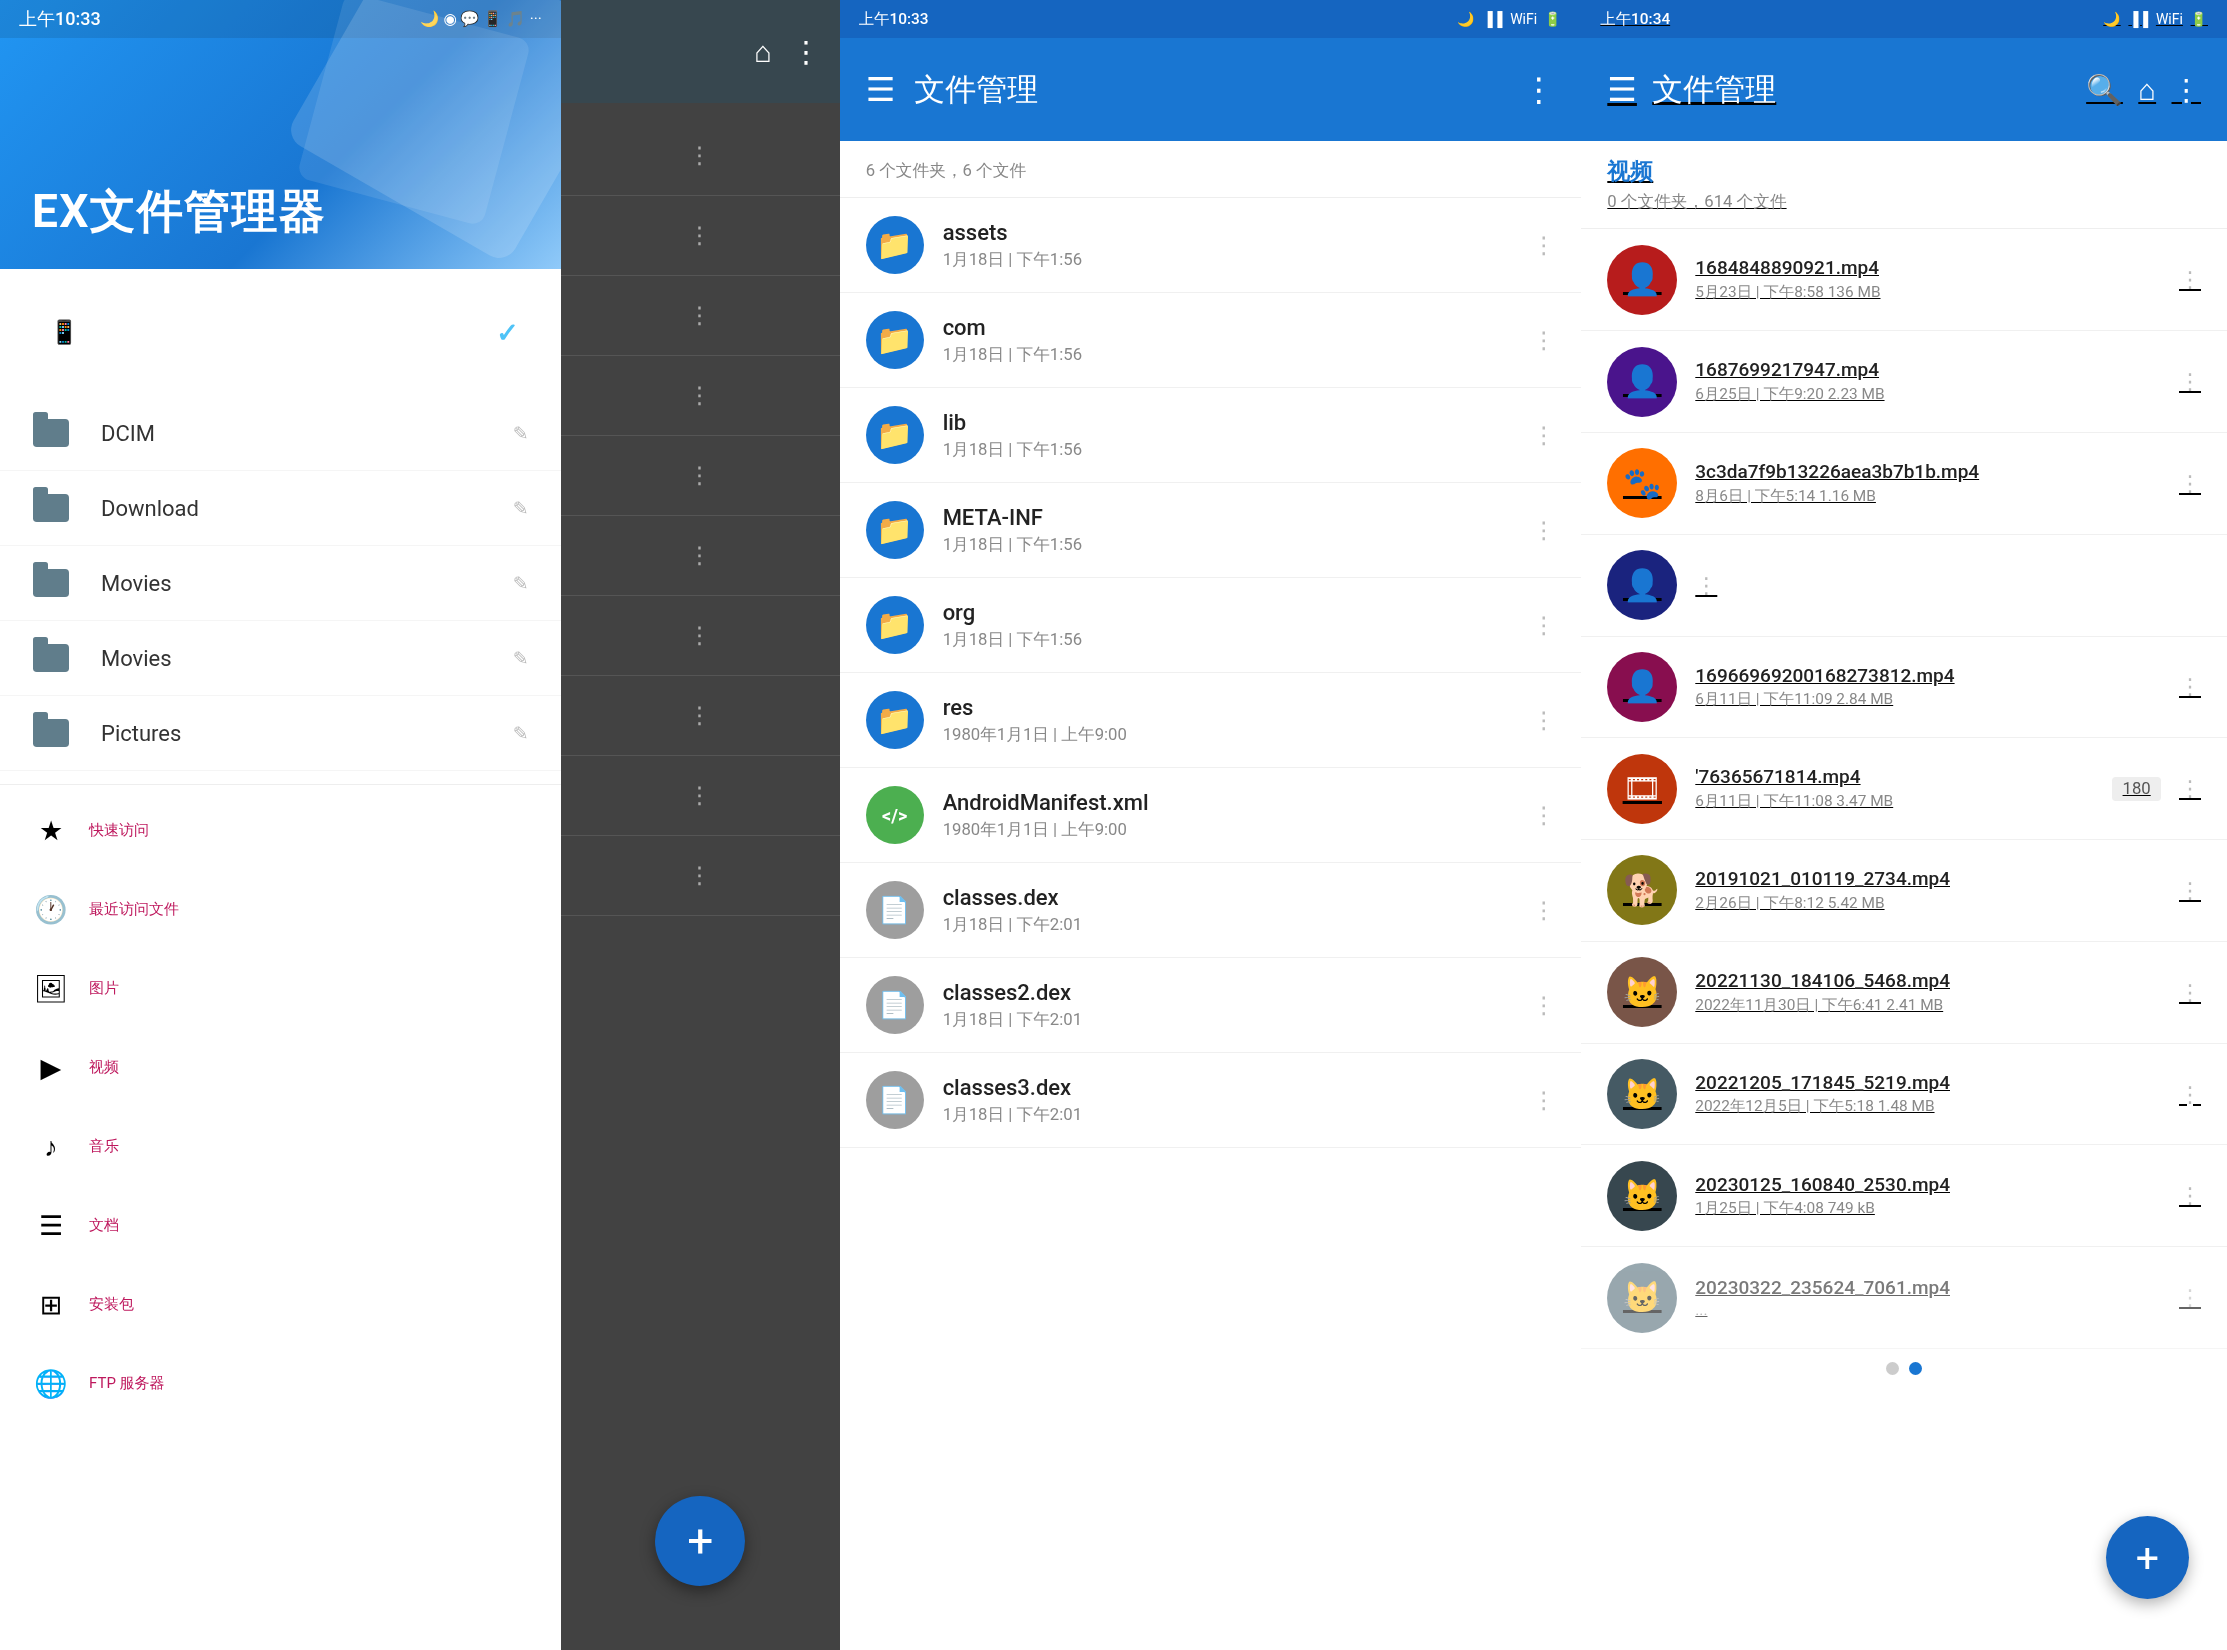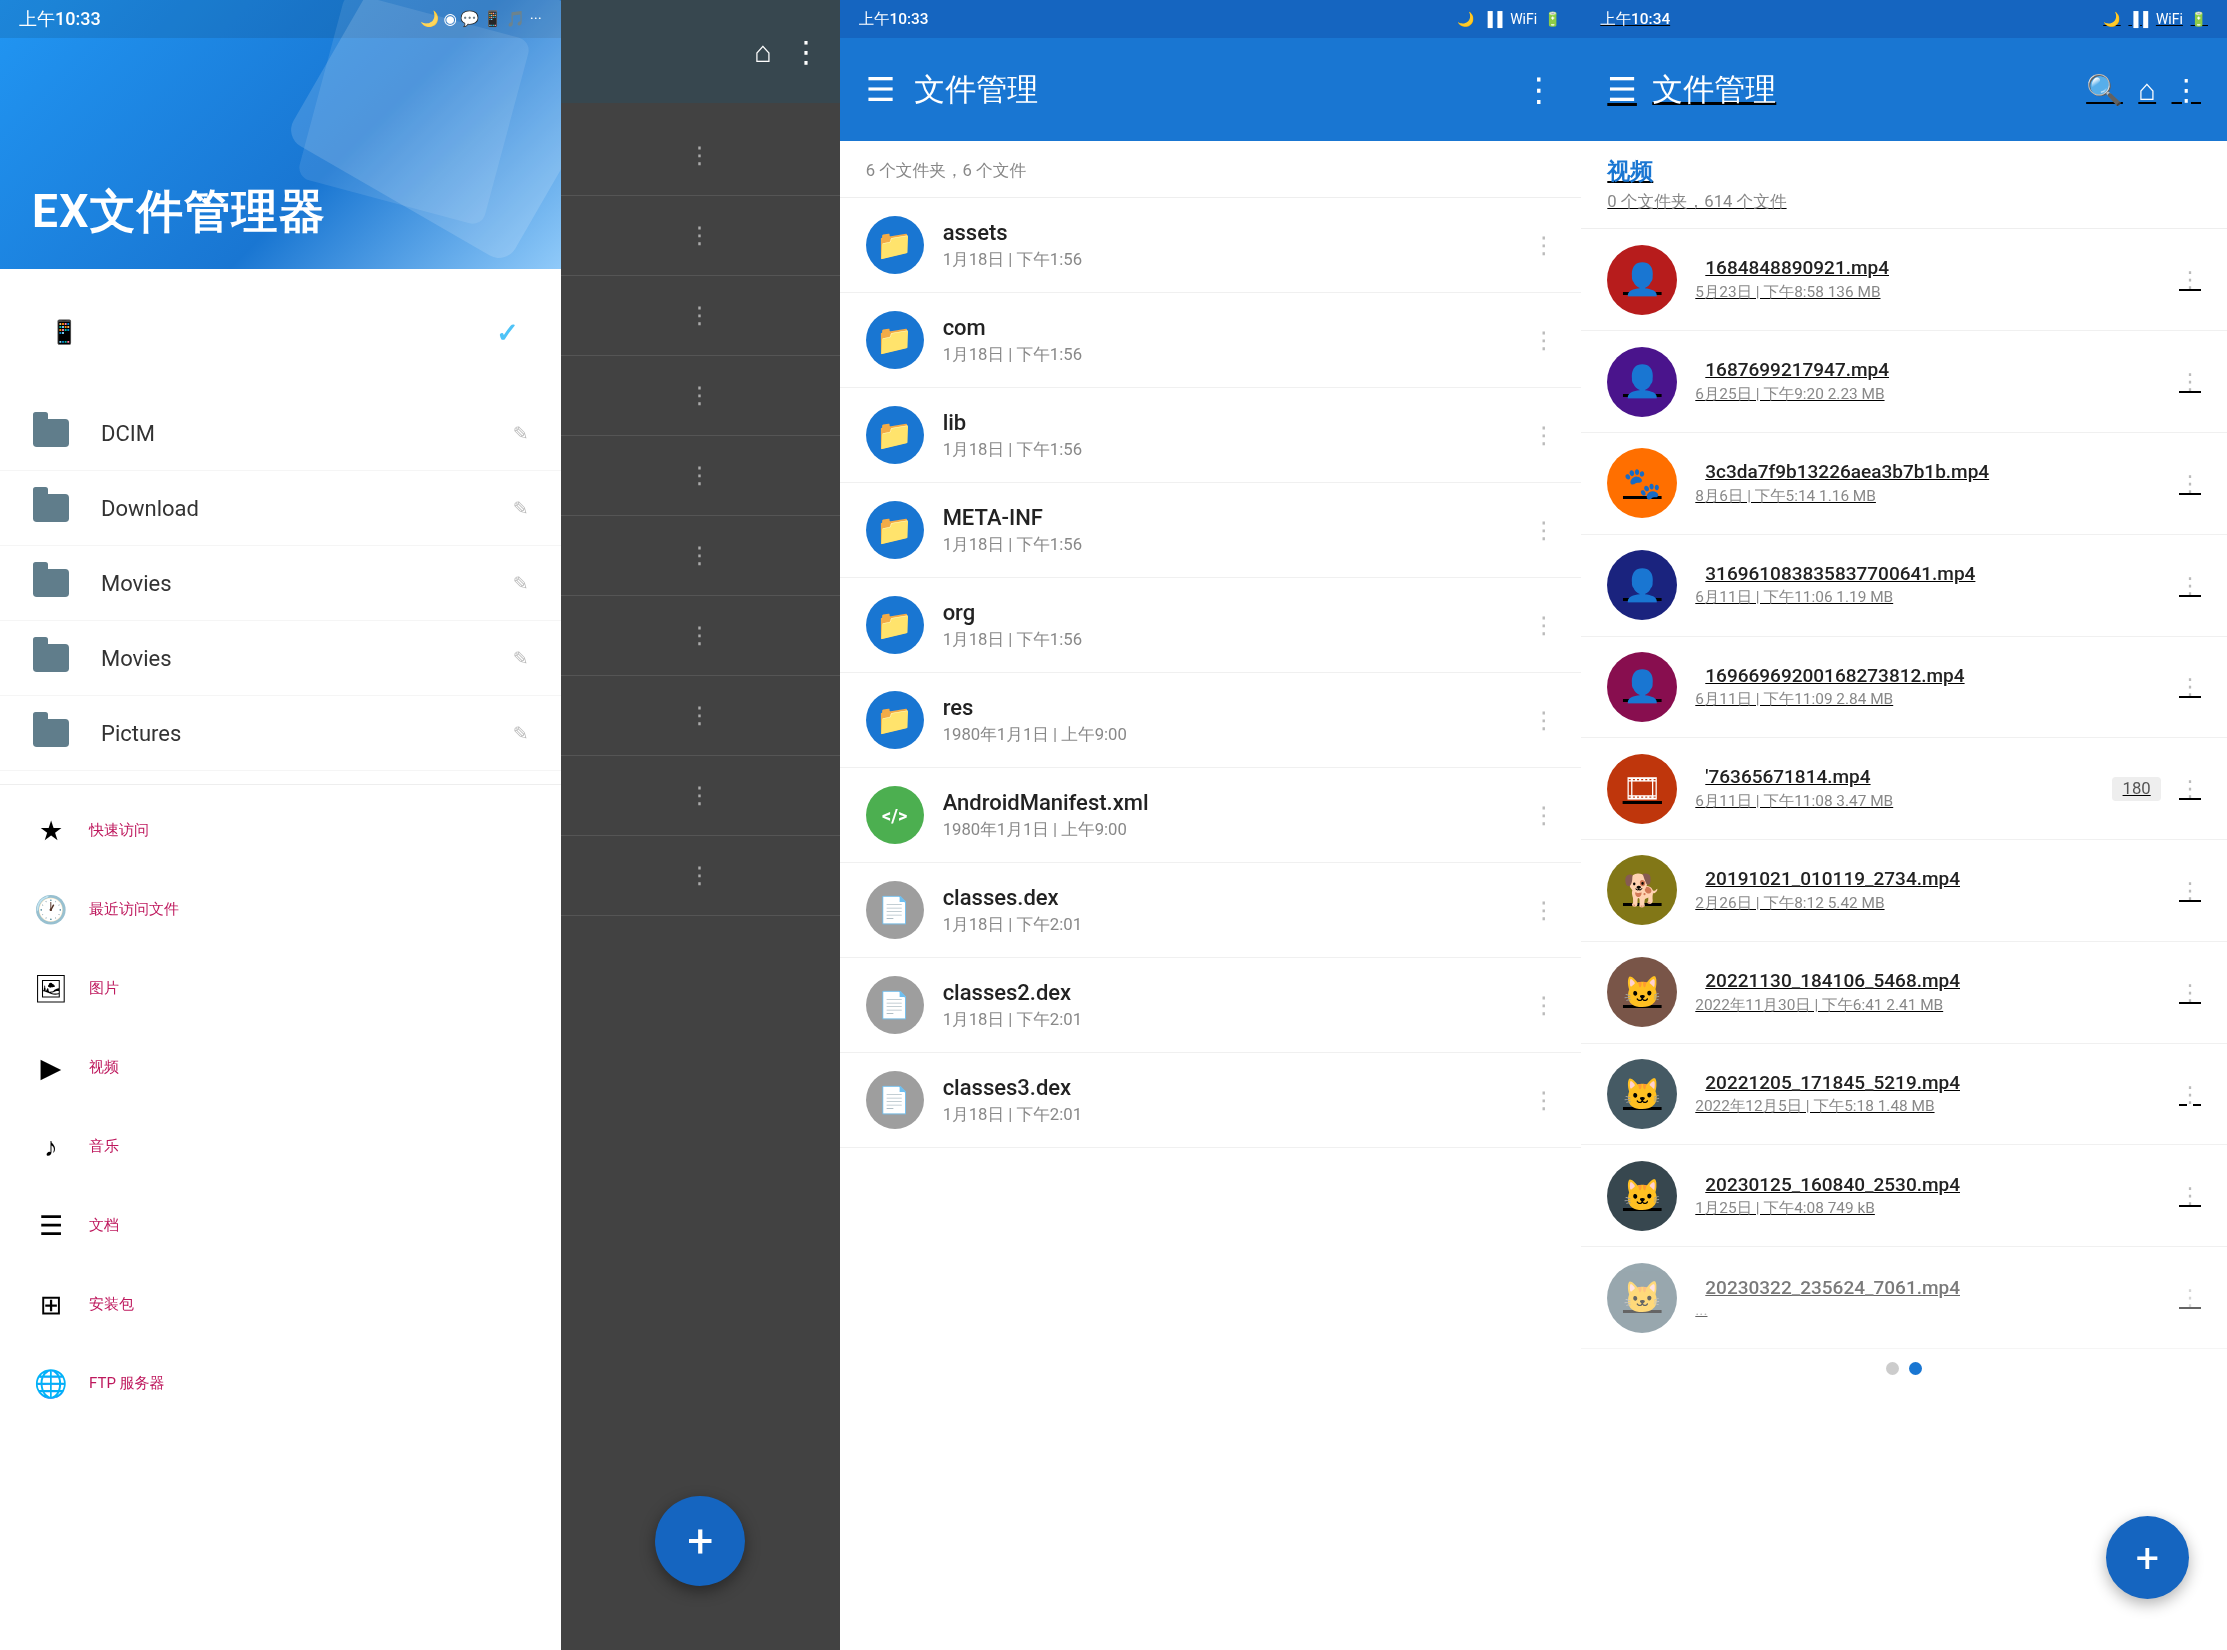--- a/index.html
+++ b/index.html
@@ -480,21 +480,20 @@
       min-width: 0;
     }
 
     .video-name {
       font-size: 19px;
       color: #222;
       font-weight: 500;
       white-space: nowrap;
       overflow: hidden;
       text-overflow: ellipsis;
-      margin-left: 10px;
     }
 
     .video-meta {
       font-size: 15.4px;
       color: #888;
       margin-top: 2.6px;
     }
 
     .video-badge {
       background: #eee;
@@ -905,24 +904,20 @@
       <div class="video-thumb video-thumb-3">🐾</div>
       <div class="video-info">
         <div class="video-name">3c3da7f9b13226aea3b7b1b.mp4</div>
         <div class="video-meta">8月6日 | 下午5:14  1.16 MB</div>
       </div>
       <span class="video-more">⋮</span>
     </div>
 
     <div class="video-item">
       <div class="video-thumb video-thumb-4">👤</div>
-      <div class="video-info">
-        <div class="video-name">316961083835837700641.mp4</div>
-        <div class="video-meta">6月11日 | 下午11:06  1.19 MB</div>
-      </div>
       <span class="video-more">⋮</span>
     </div>
 
     <div class="video-item">
       <div class="video-thumb video-thumb-5">👤</div>
       <div class="video-info">
         <div class="video-name">16966969200168273812.mp4</div>
         <div class="video-meta">6月11日 | 下午11:09  2.84 MB</div>
       </div>
       <span class="video-more">⋮</span>

